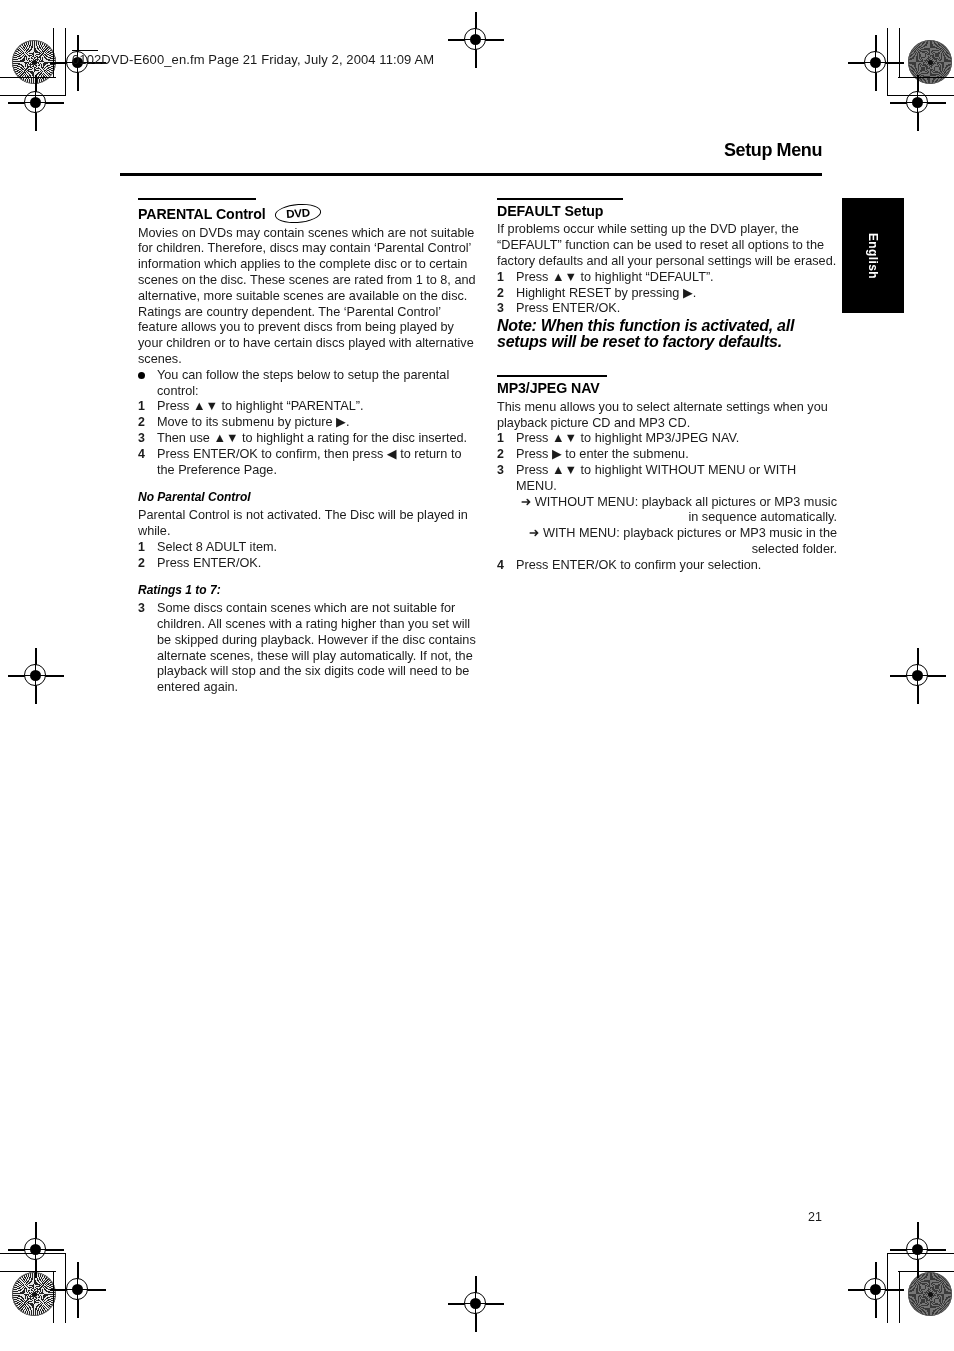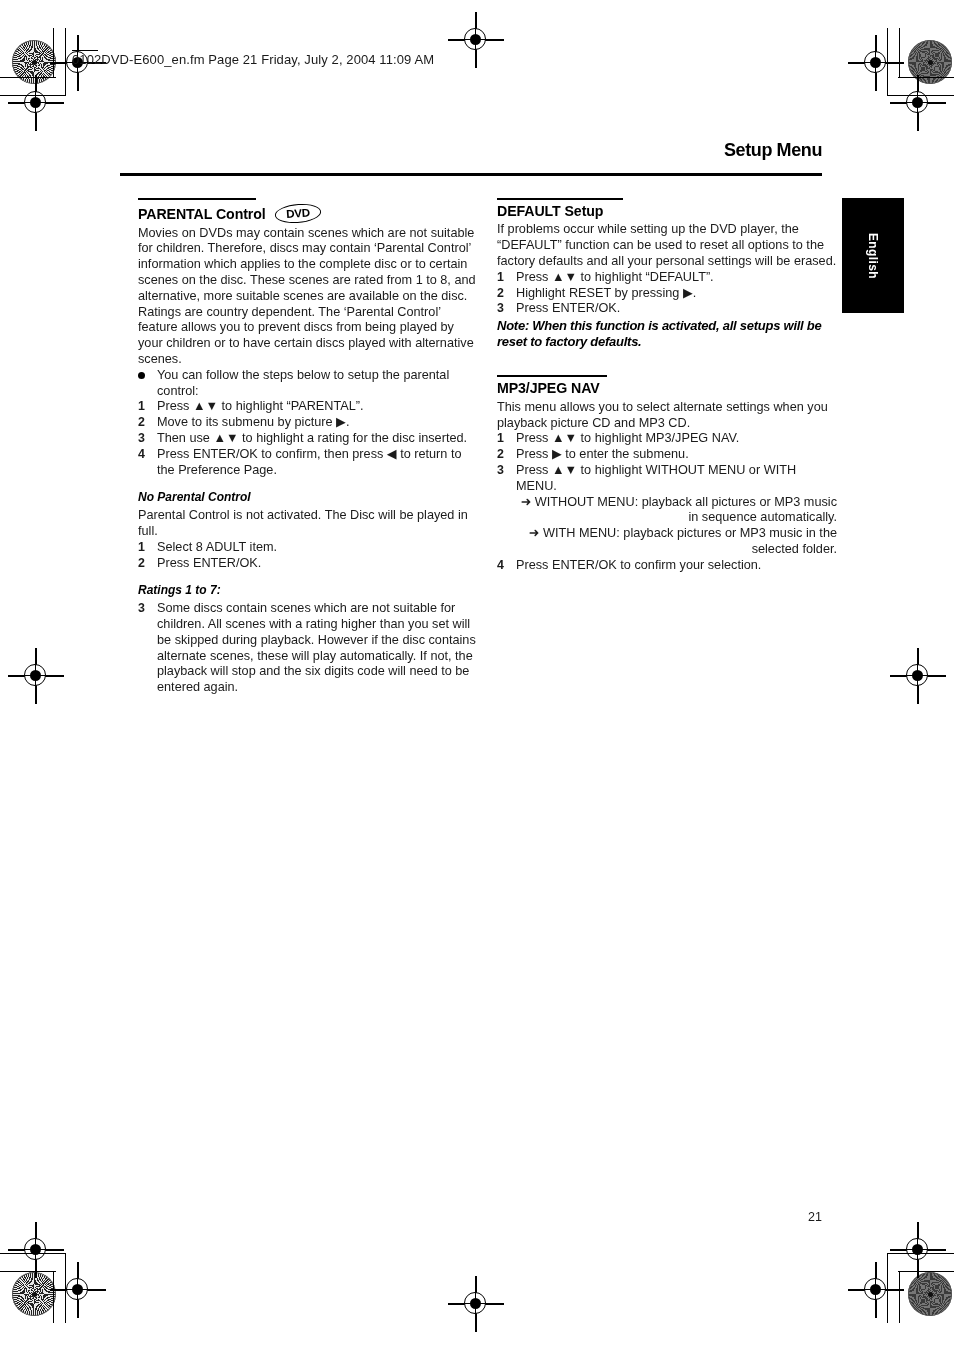--- a/index.html
+++ b/index.html
@@ -195,21 +195,21 @@
     font-size: 12px;
     font-weight: bold;
     font-style: italic;
     margin: 12px 0 2px 0;
     color: #000;
   }
 
   .note {
     font-weight: bold;
     font-style: italic;
-    font-size: 13px;
+    font-size: 16px;
     line-height: 15.6px;
     letter-spacing: -0.25px;
     margin: 1px 0 0 0;
     color: #000;
   }
 
   
   ul.bullets {
     list-style: none;
     margin: 0;
@@ -403,21 +403,21 @@
         <span class="num">3</span>
         <span>Then use ▲▼ to highlight a rating for the disc inserted.</span>
       </div>
       <div class="step">
         <span class="num">4</span>
         <span>Press ENTER/OK to confirm, then press ◀ to return to the Preference Page.</span>
       </div>
     </div>
 
     <h3 class="sub">No Parental Control</h3>
-    <p class="body">Parental Control is not activated. The Disc will be played in full.</p>
+    <p class="body">Parental Control is not activated. The Disc will be played in while.</p>
     <div class="steps">
       <div class="step">
         <span class="num">1</span>
         <span>Select 8 ADULT item.</span>
       </div>
       <div class="step">
         <span class="num">2</span>
         <span>Press ENTER/OK.</span>
       </div>
     </div>

